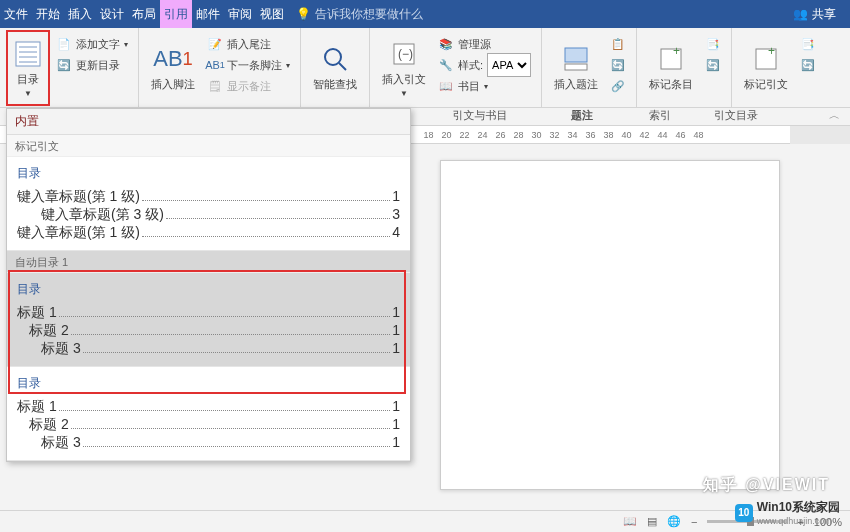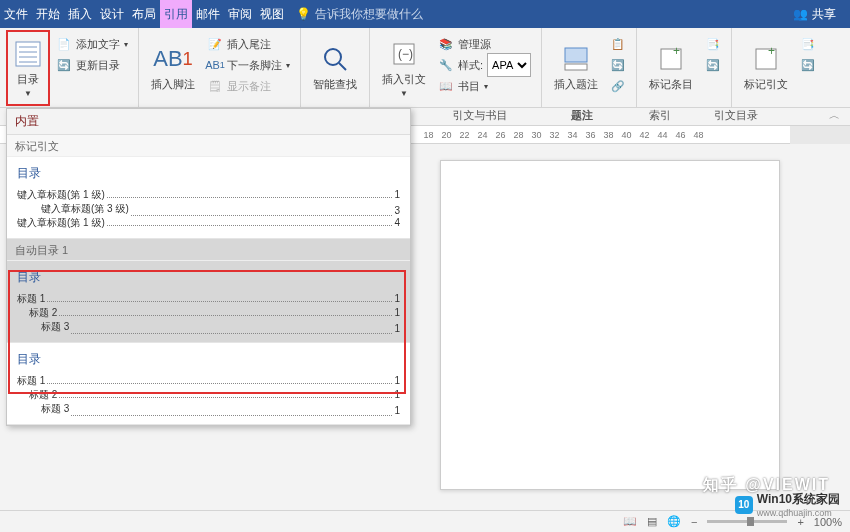--- a/index.html
+++ b/index.html
@@ -33,33 +33,33 @@
 .ruler { background: #fff; height: 18px; border-bottom: 1px solid #d4d4d4; display: flex; align-items: center; font-size: 9px; color: #777; padding-left: 420px; gap: 1px; position: relative; }
 .ruler .tick { width: 17px; text-align: center; }
 .ruler .shade { position: absolute; right: 0; top: 0; height: 18px; width: 60px; background: #e8e8e8; }
 
 .toc-panel { position: absolute; left: 6px; top: 108px; width: 405px; background: #fff; border: 1px solid #c6c6c6; box-shadow: 2px 2px 6px rgba(0,0,0,.25); font-size: 12px; }
 .panel-head { background: #f3f3f3; padding: 4px 8px; border-bottom: 1px solid #ddd; color: #7f1d1d; }
 .panel-section { padding: 4px 8px 2px; color: #666; font-size: 11px; background: #f7f7f7; border-bottom: 1px solid #eee; }
 .preview { padding: 8px 10px; border-bottom: 1px solid #e5e5e5; }
 .preview.selected { background: #d7d7d7; }
 .preview h6 { font-size: 12px; color: #2b579a; font-weight: normal; margin-bottom: 6px; }
-.toc-line { display: flex; font-size: 10px; color: #333; align-items: baseline; }
+.toc-line { display: flex; font-size: 14px; color: #333; align-items: baseline; }
 .toc-line .dots { flex: 1; border-bottom: 1px dotted #888; margin: 0 2px; height: 7px; }
 .toc-line.l2 { padding-left: 12px; }
-.toc-line.l3 { padding-left: 24px; align-items: flex-end; }
+.toc-line.l3 { padding-left: 24px; }
 
 .page { position: absolute; left: 440px; top: 160px; width: 340px; height: 330px; background: #fff; border: 1px solid #ccc; box-shadow: 0 1px 4px rgba(0,0,0,.15); }
 
 .statusbar { position: absolute; bottom: 0; left: 0; right: 0; height: 22px; background: #f3f3f3; border-top: 1px solid #d4d4d4; display: flex; align-items: center; font-size: 11px; color: #666; padding: 0 8px; gap: 8px; }
 .statusbar .views { margin-left: auto; display: flex; gap: 10px; align-items: center; }
 .slider { width: 80px; height: 3px; background: #bbb; position: relative; }
 .slider .thumb { position: absolute; left: 50%; top: -3px; width: 7px; height: 9px; background: #888; }
 
-.watermark { position: absolute; right: 10px; bottom: 14px; font-size: 12px; color: #888; display: flex; align-items: center; gap: 4px; }
+.watermark { position: absolute; right: 10px; bottom: 6px; font-size: 12px; color: #888; display: flex; align-items: center; gap: 4px; }
 .watermark .logo { width: 18px; height: 18px; background: #1fa0e4; border-radius: 4px; color: #fff; display: flex; align-items: center; justify-content: center; font-size: 10px; font-weight: bold; }
 .wm-top { position: absolute; right: 20px; bottom: 36px; color: #fff; font-size: 16px; font-weight: bold; text-shadow: 0 0 2px #555; letter-spacing: 2px; }
 
 select.style-sel { font-size: 11px; height: 24px; border: 1px solid #aaa; background: #fff; }
 
 svg { display: block; }
 </style>
 </head>
 <body>
 

